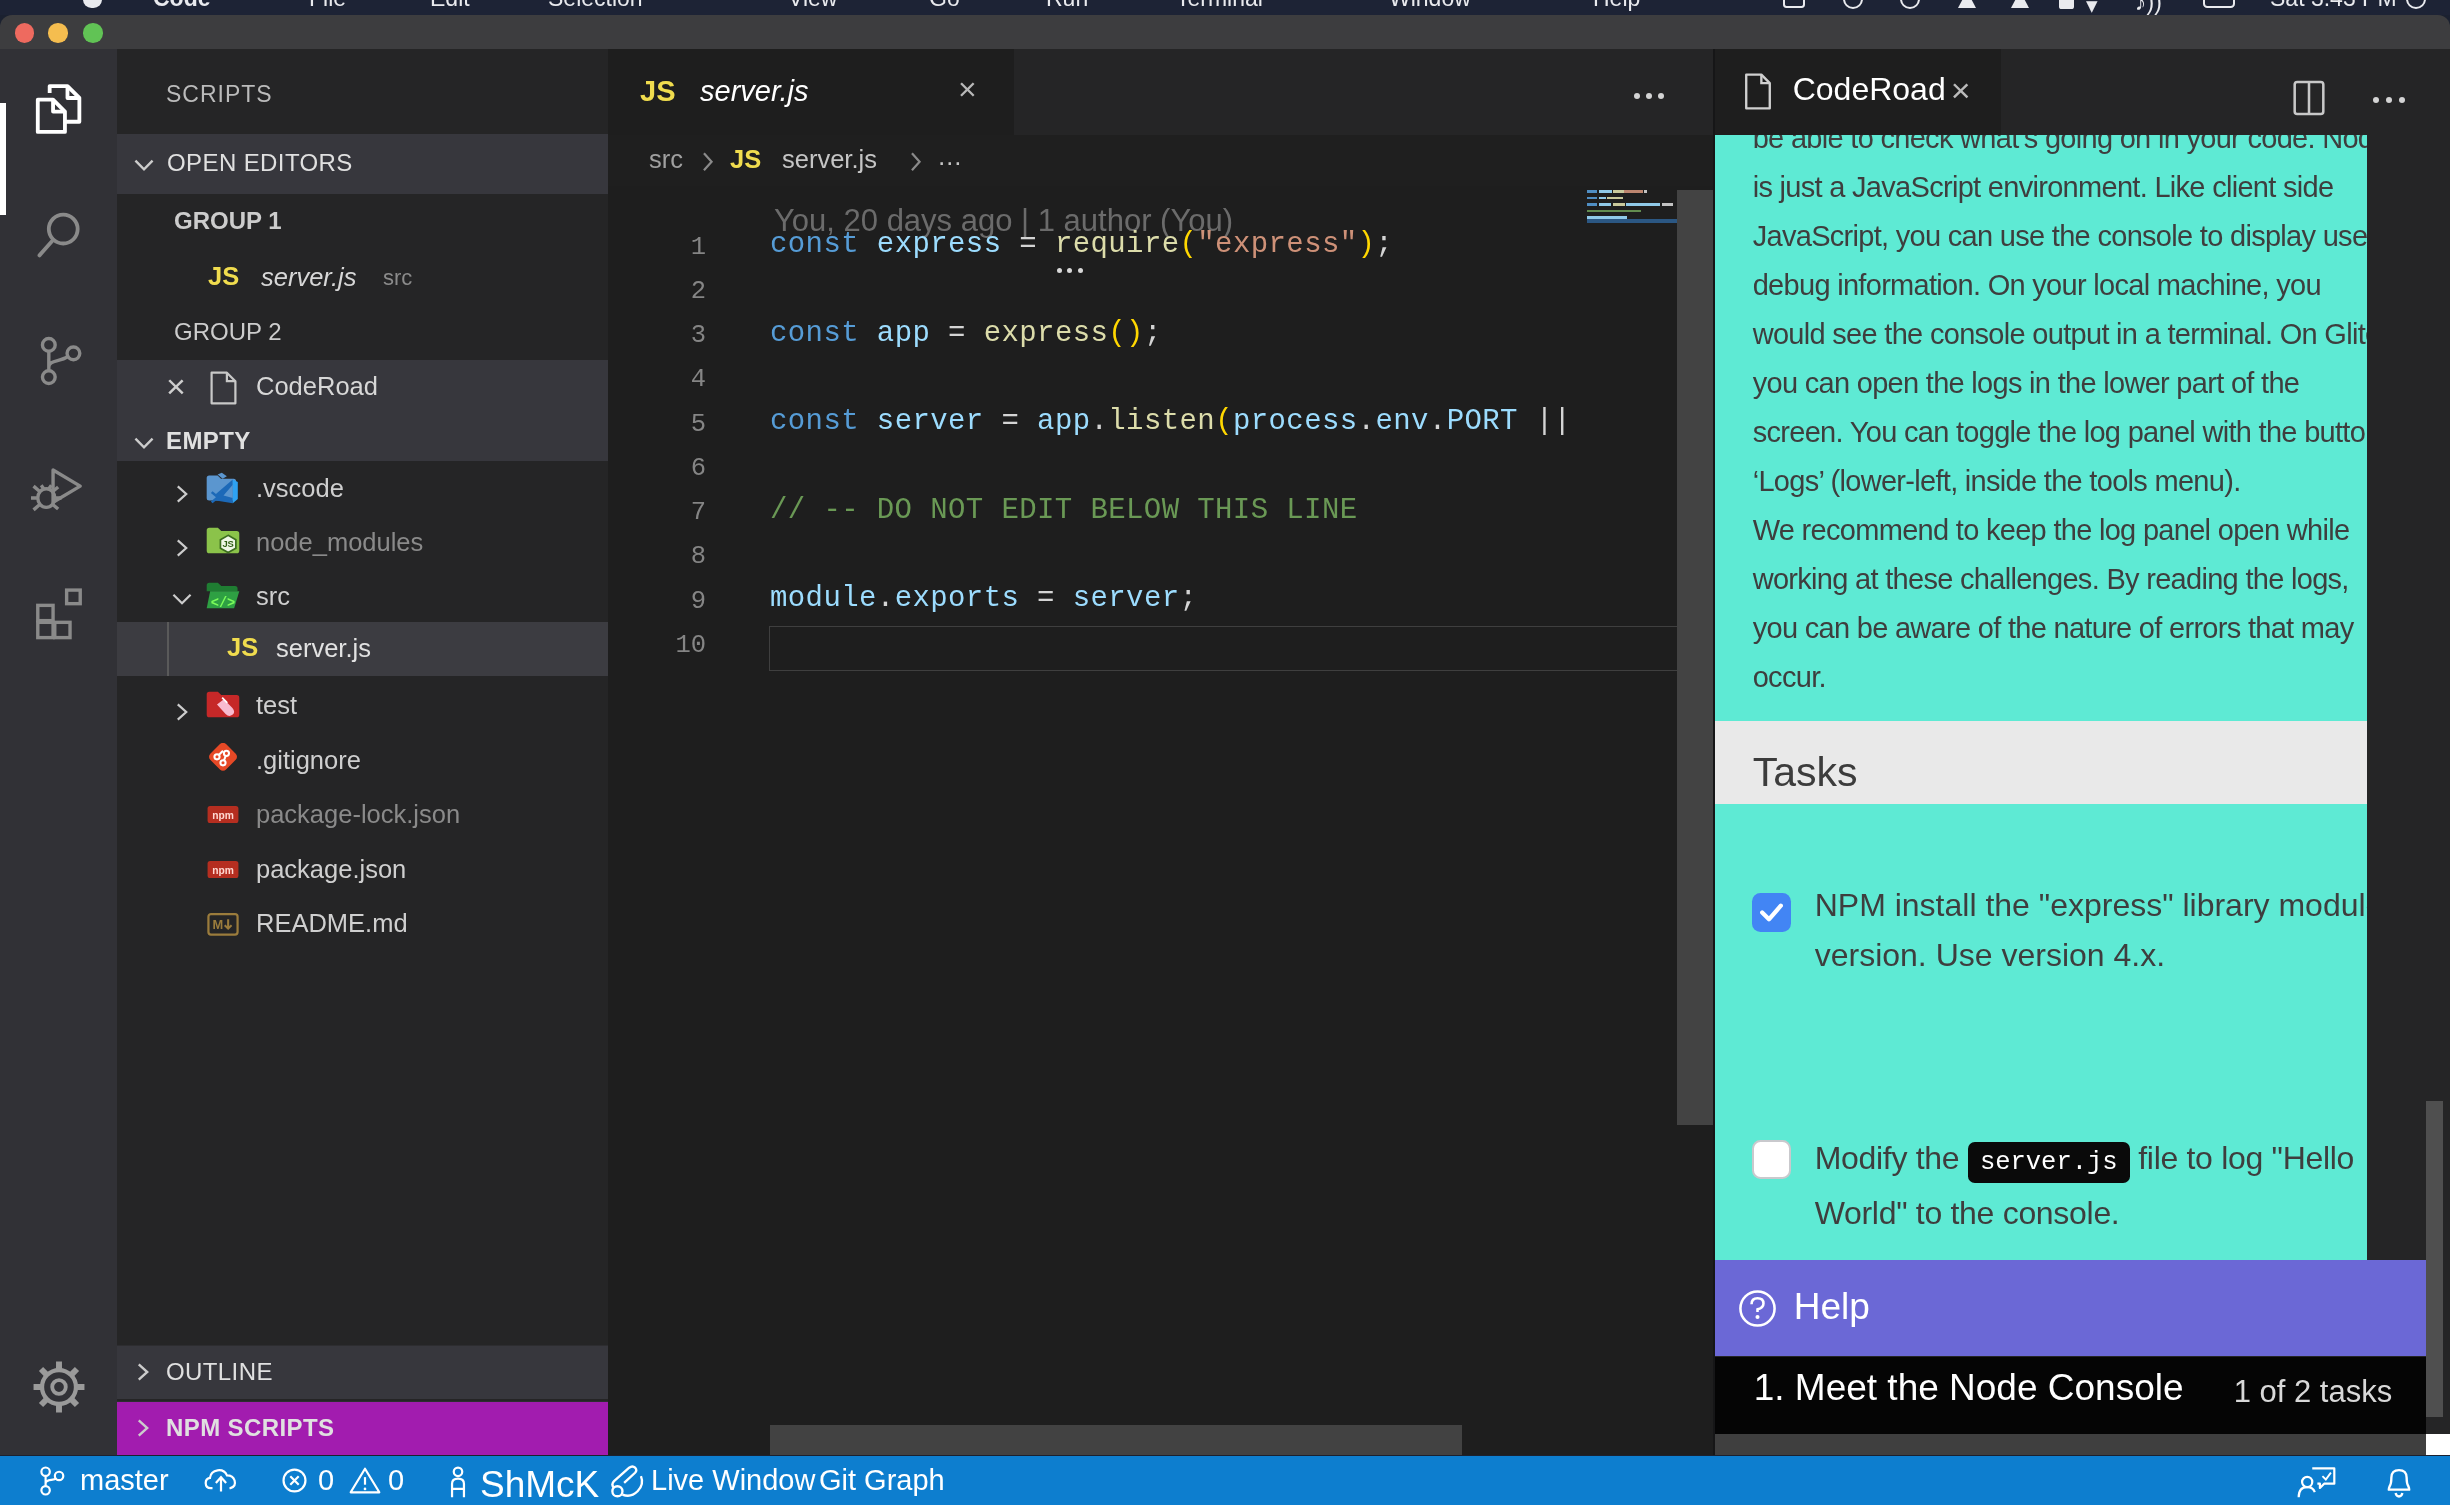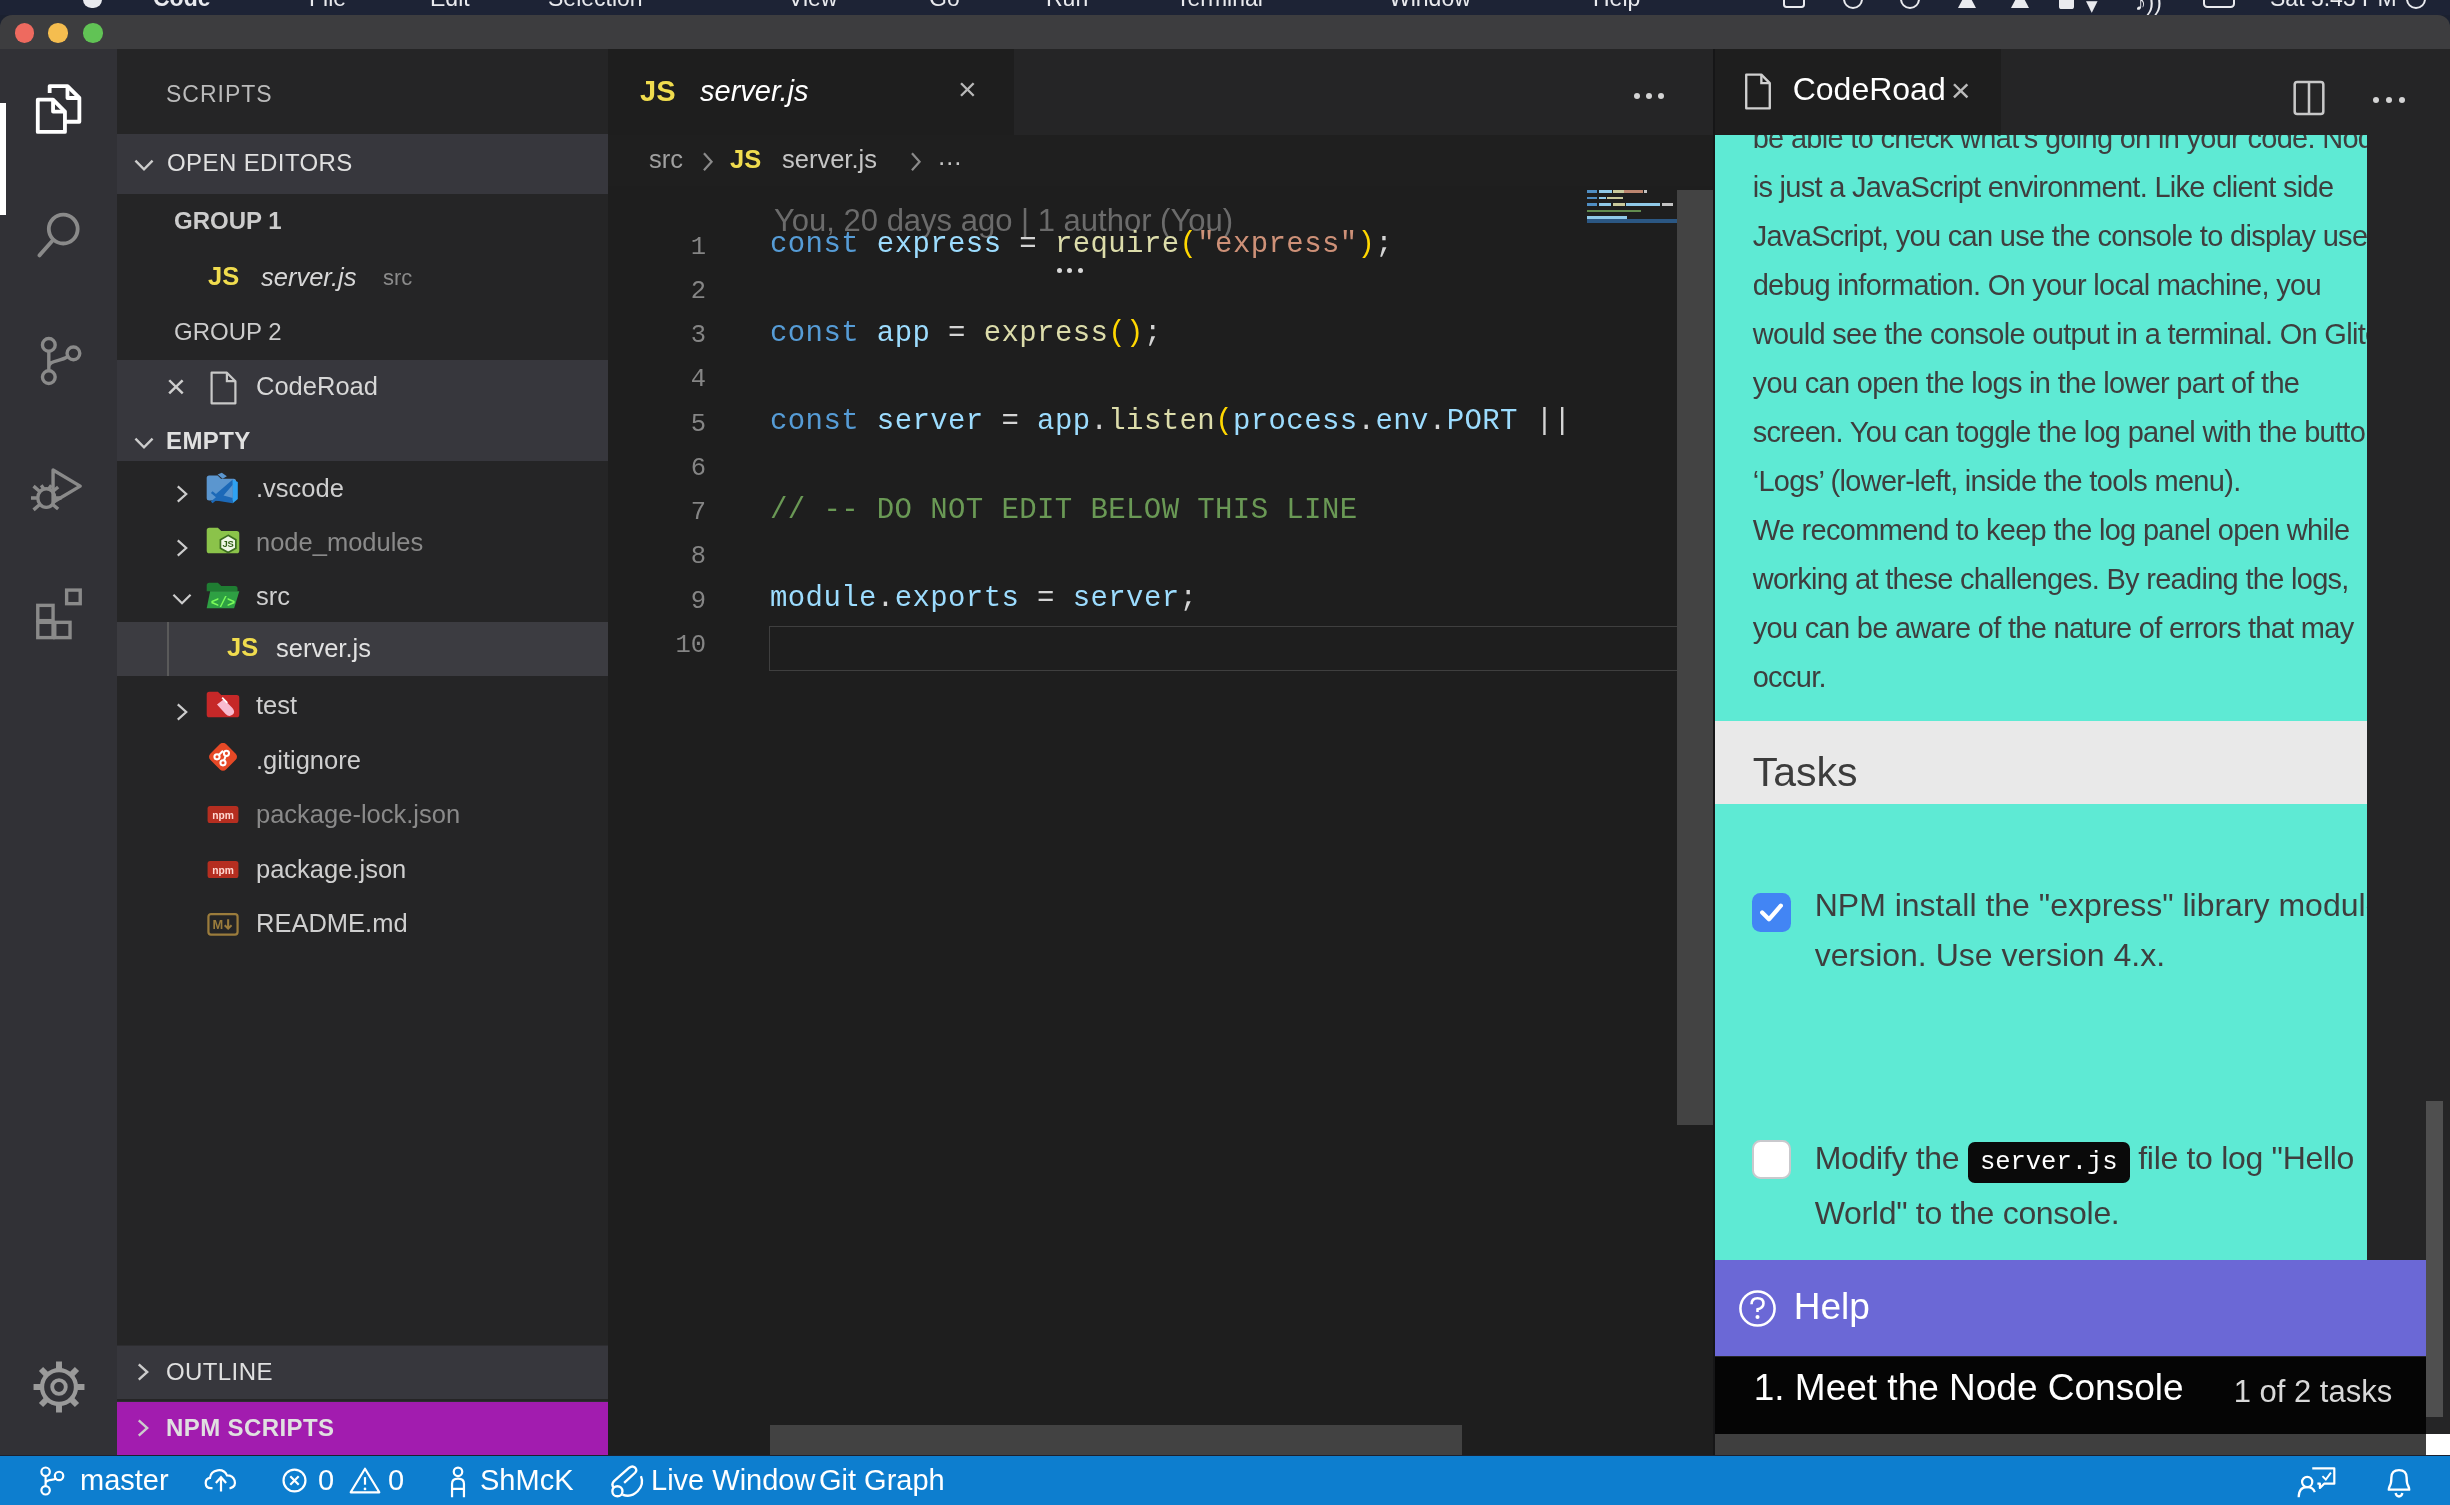--- a/index.html
+++ b/index.html
@@ -398,21 +398,21 @@
   <svg class="a" style="left:349px;top:10.2px" width="32" height="29" viewBox="0 0 38 34" fill="none" stroke="#ffffff" stroke-width="2.6">
     <path d="M19 3 L36 31 H2 Z" stroke-linejoin="round"></path>
         <path d="M19 13 V22"></path>
         <circle cx="19" cy="27" r="1.6" fill="#fff" stroke="none"></circle>
   </svg>
   <div class="a" style="left:388px;top:7.7px;font-size:29px">0</div>
   <svg class="a" style="left:446px;top:8.5px" width="24" height="34" viewBox="0 0 28 40" fill="none" stroke="#ffffff" stroke-width="2.6">
     <circle cx="14" cy="8" r="5"></circle>
         <path d="M7 38 V22 Q7 16 14 16 Q21 16 21 22 V38 M7 28 H21"></path>
   </svg>
-  <div class="a" style="left:480px;top:7.7px;font-size:29px">ShMcK</div>
+  <div class="a" style="left:480px;top:7.7px;font-size:37px">ShMcK</div>
   <svg class="a" style="left:609px;top:7.7px" width="37" height="36" viewBox="0 0 44 42" fill="none" stroke="#ffffff" stroke-width="2.8">
     <path d="M6 28 Q2 24 6 20 L24 4 Q28 1 31 4 Q34 7 31 10 L18 22"></path>
     <circle cx="10" cy="32" r="6"></circle>
     <path d="M16 36 Q26 40 34 32 Q42 24 38 14"></path>
   </svg>
   <div class="a" style="left:651px;top:7.7px;font-size:29px">Live Window</div>
   <div class="a" style="left:819px;top:7.7px;font-size:29px">Git Graph</div>
   <svg class="a" style="left:2297px;top:8.5px" width="39" height="34" viewBox="0 0 46 40" fill="none" stroke="#ffffff" stroke-width="2.6">
     <circle cx="12" cy="20" r="6"></circle>
         <path d="M2 38 Q2 26 12 26 Q19 26 21 32"></path>

